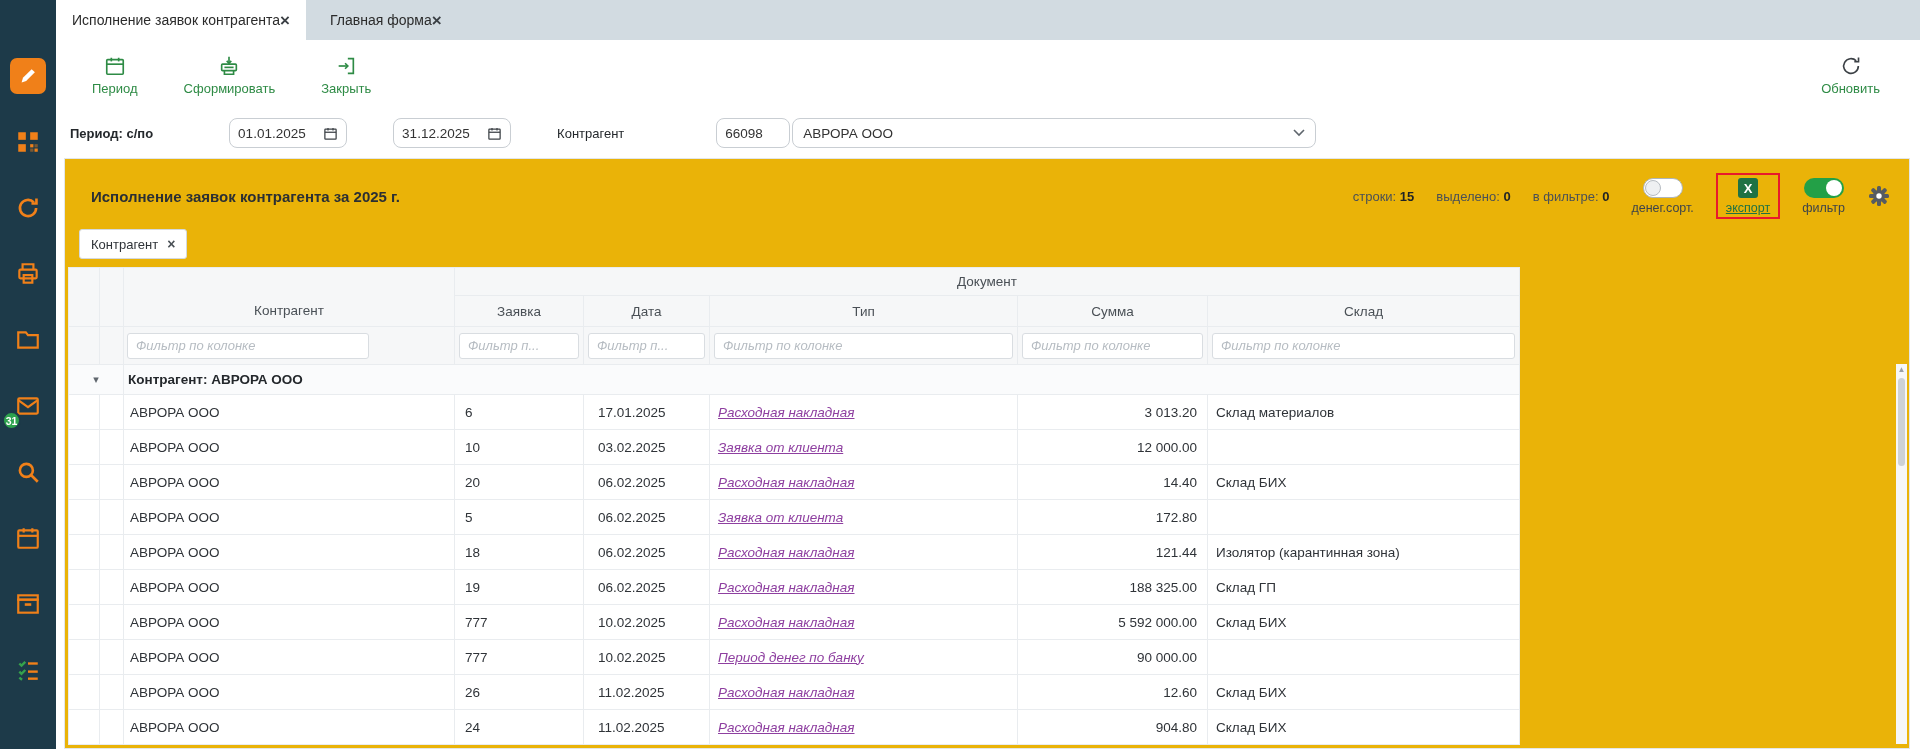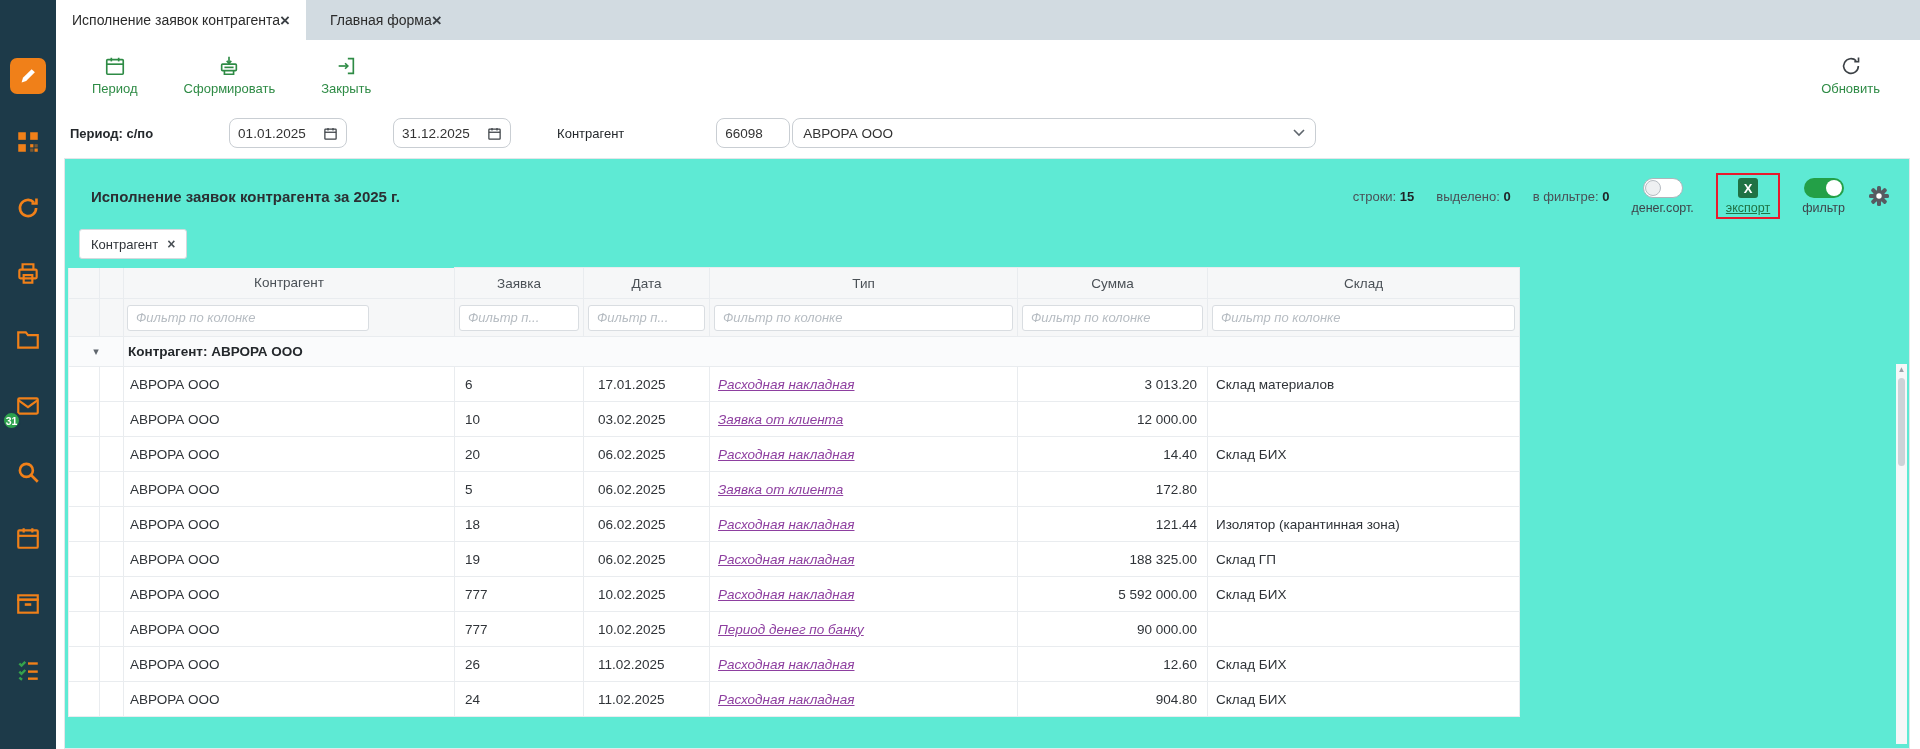--- a/index.html
+++ b/index.html
@@ -43,21 +43,21 @@
          display: flex; align-items: center; padding: 0 8px; }
   .inp input { border: none; outline: none; font-size: 13.5px; color: #333; width: 100%;
                font-family: "Liberation Sans", sans-serif; background: transparent; }
   .date-box { width: 118px; margin-left: 0; }
   .code-box { width: 74px; }
   .select-box { width: 524px; justify-content: space-between; cursor: pointer; padding: 0 10px; }
   .select-box .val { font-size: 13.5px; color: #333; }
 
   
   .panel { flex: 1; margin: 2px 10px 0 8px; border: 1px solid #e2e6e9; position: relative; overflow: hidden;
-           display: flex; flex-direction: column; background: #5eead4; }
+           display: flex; flex-direction: column; background: #eab308; }
   .panel-head { display: flex; align-items: center; padding: 14px 18px 4px 26px; }
   .panel-title { font-size: 15px; font-weight: 700; color: #2b2f33; }
   .head-right { margin-left: auto; display: flex; align-items: center; gap: 22px; }
   .stat { font-size: 13px; color: #4a5056; white-space: nowrap; }
   .stat b { color: #1f2326; }
   .ctrl { display: flex; flex-direction: column; align-items: center; gap: 3px; cursor: pointer; }
   .ctrl .clabel { font-size: 12.5px; color: #3e444a; white-space: nowrap; }
   .toggle { width: 40px; height: 20px; border-radius: 10px; position: relative; }
   .toggle.off { background: #fff; border: 1px solid #aeb5bb; }
   .toggle.off .knob { position: absolute; left: 1px; top: 1px; width: 16px; height: 16px; border-radius: 50%;
@@ -362,20 +362,26 @@
             <col style="width:31px">
               <col style="width:24px">
               <col style="width:331px">
               <col style="width:129px">
             <col style="width:126px">
               <col style="width:308px">
               <col style="width:190px">
               <col style="width:312px">
           </colgroup>
           <thead>
+            <tr class="h1">
+              <th class="hid"></th>
+              <th class="hid"></th>
+              <th class="hid"></th>
+              <th colspan="5">Документ</th>
+            </tr>
             <tr class="h2">
               <th></th>
               <th></th>
               <th>Контрагент</th>
               <th class="bt">Заявка</th>
               <th class="bt">Дата</th>
               <th class="bt">Тип</th>
               <th class="bt">Сумма</th>
               <th class="bt">Склад</th>
             </tr>

